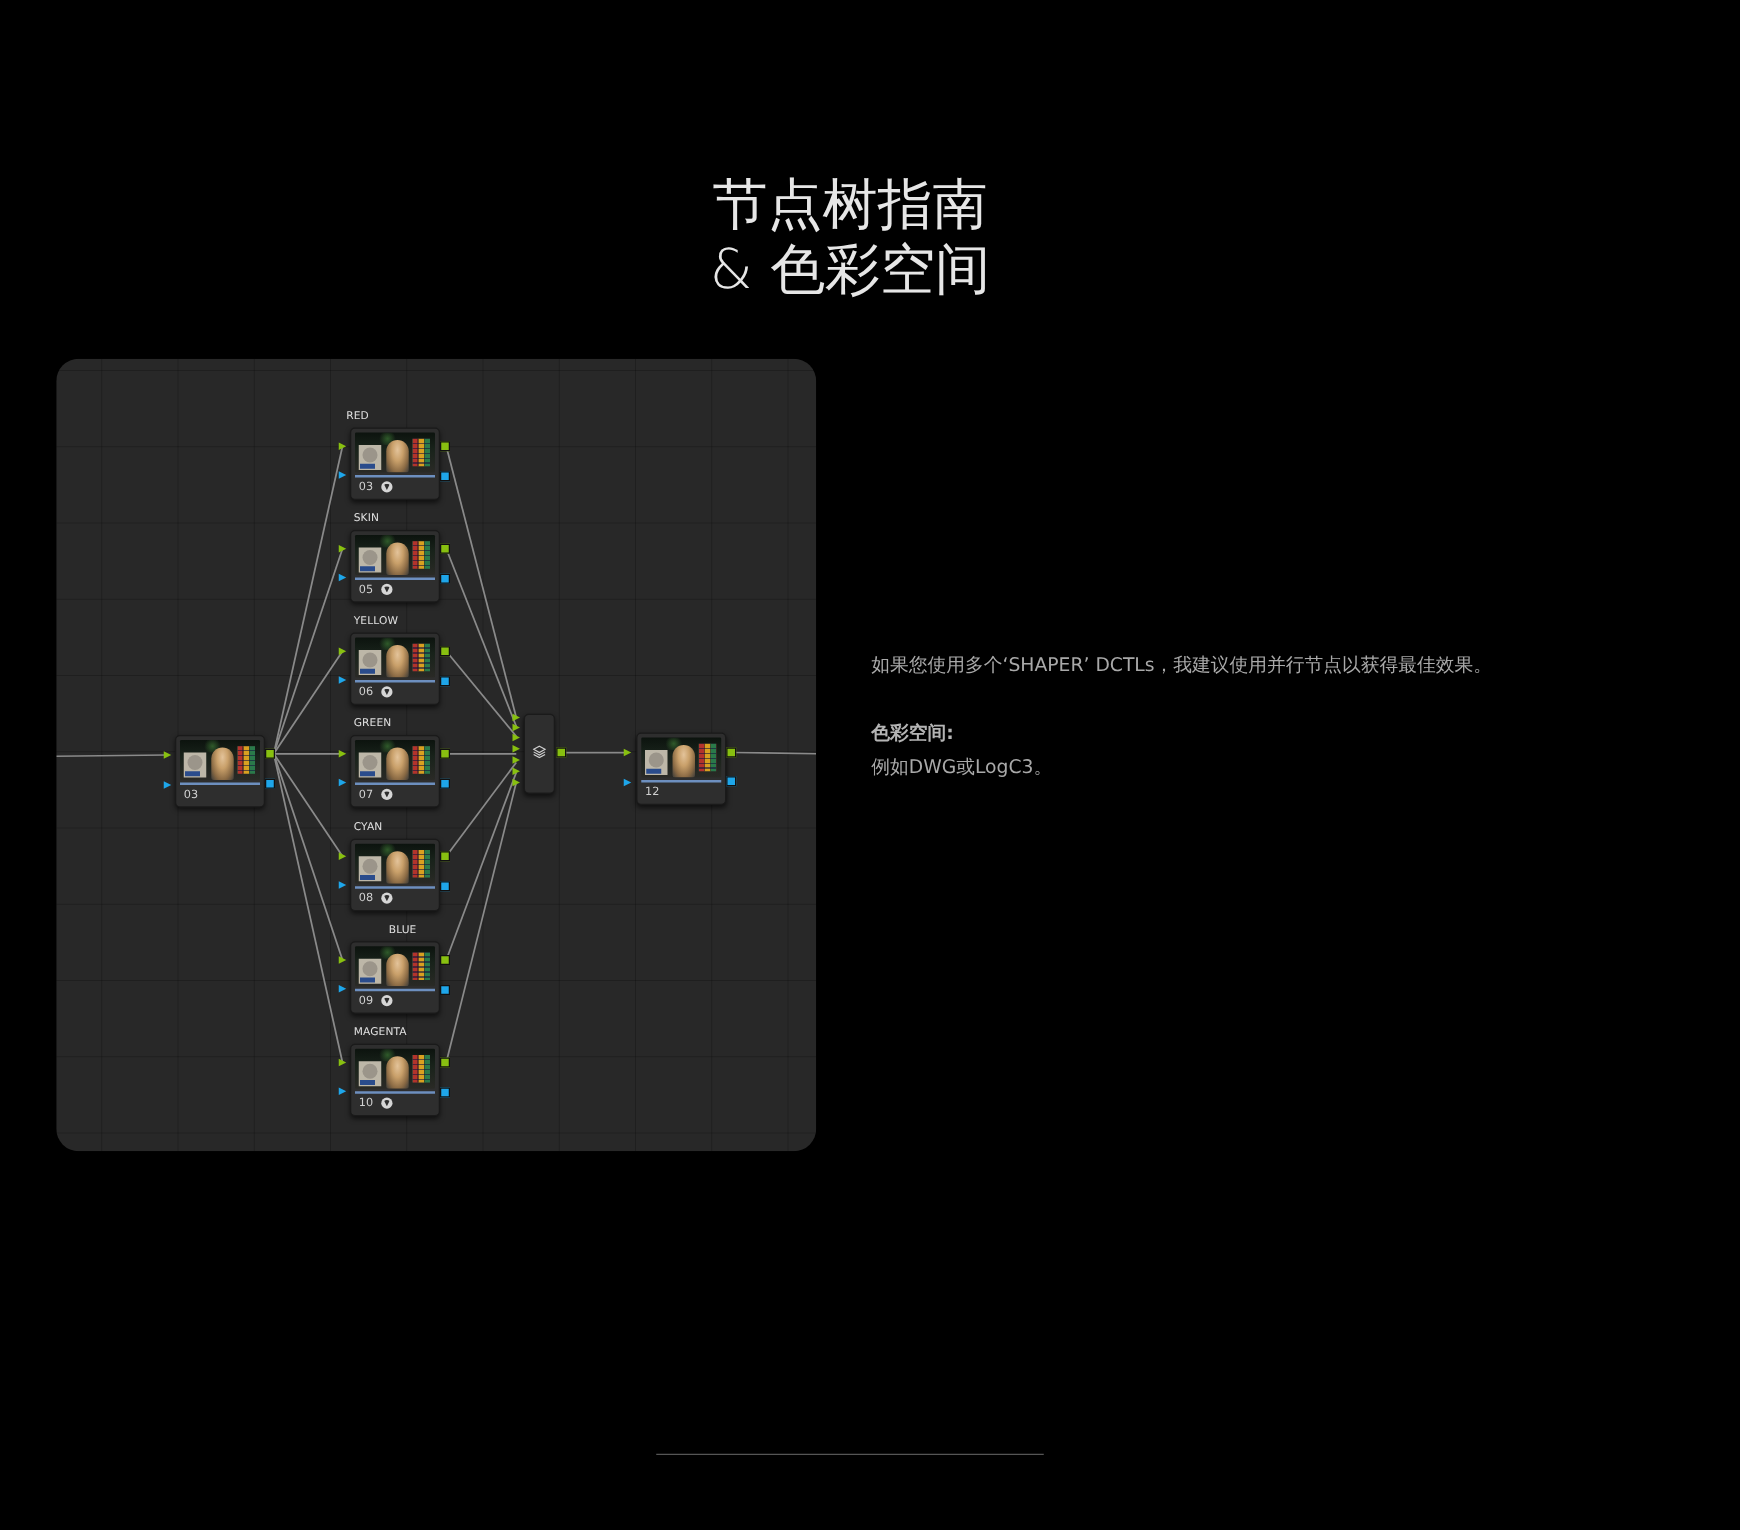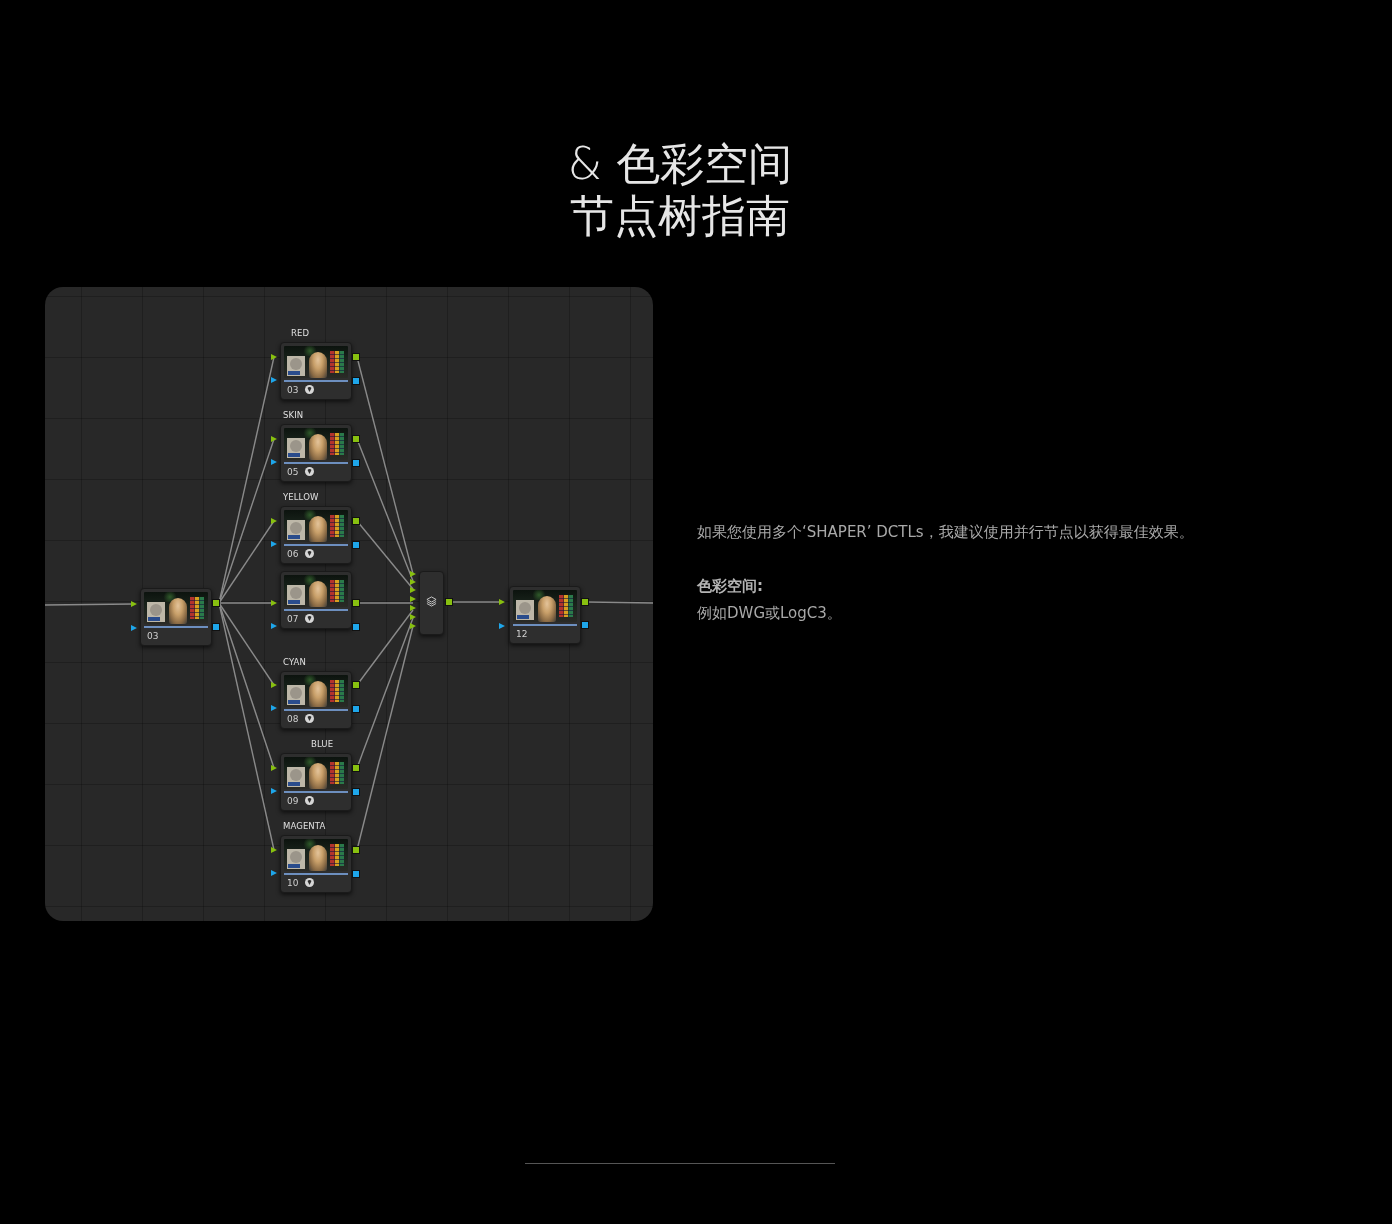--- a/index.html
+++ b/index.html
@@ -189,22 +189,22 @@
       top: 1163px;
       width: 310px;
       height: 1px;
       background: #555555;
     }
   </style>
 </head>
 <body>
 
 <div class="title">
+  <div>节点树指南</div>
   <div>&amp; 色彩空间</div>
-  <div>节点树指南</div>
 </div>
 
 <div class="graph">
   <svg class="wires" viewBox="0 0 608 634">
 
     <line x1="0" y1="318" x2="88" y2="317"></line>
 
     <line x1="174" y1="316" x2="229" y2="70"></line>
     <line x1="174" y1="316" x2="229" y2="152"></line>
     <line x1="174" y1="316" x2="229" y2="234"></line>
@@ -233,21 +233,21 @@
         <div class="chart"></div>
         <div class="person"></div>
         <div class="checker"></div>
       </div>
     <div class="bar"></div>
     <span class="num">03</span>
   </div>
   <div class="out-rgb" style="left:167px; top:312px;"></div>
   <div class="out-alpha" style="left:167px; top:336px;"></div>
 
-  <span class="node-label" style="left:246px; top:41px;">RED</span>
+  <span class="node-label" style="left:232px; top:41px;">RED</span>
   <div class="in-rgb" style="left:226px; top:67px;"></div>
   <div class="in-alpha" style="left:226px; top:90px;"></div>
   <div class="node" style="left:235px; top:55px;">
     <div class="thumb">
         <div class="plant"></div>
         <div class="chart"></div>
         <div class="person"></div>
         <div class="checker"></div>
       </div>
     <div class="bar"></div>
@@ -287,21 +287,21 @@
     <div class="bar"></div>
     <span class="num">06</span>
     <span class="lut"></span>
   </div>
   <div class="out-rgb" style="left:307px; top:230px;"></div>
   <div class="out-alpha" style="left:307px; top:254px;"></div>
 
   <span class="node-label" style="left:238px; top:287px;">GREEN</span>
   <div class="in-rgb" style="left:226px; top:313px;"></div>
   <div class="in-alpha" style="left:226px; top:336px;"></div>
-  <div class="node" style="left:235px; top:284px;">
+  <div class="node" style="left:235px; top:301px;">
     <div class="thumb">
         <div class="plant"></div>
         <div class="chart"></div>
         <div class="person"></div>
         <div class="checker"></div>
       </div>
     <div class="bar"></div>
     <span class="num">07</span>
     <span class="lut"></span>
   </div>

